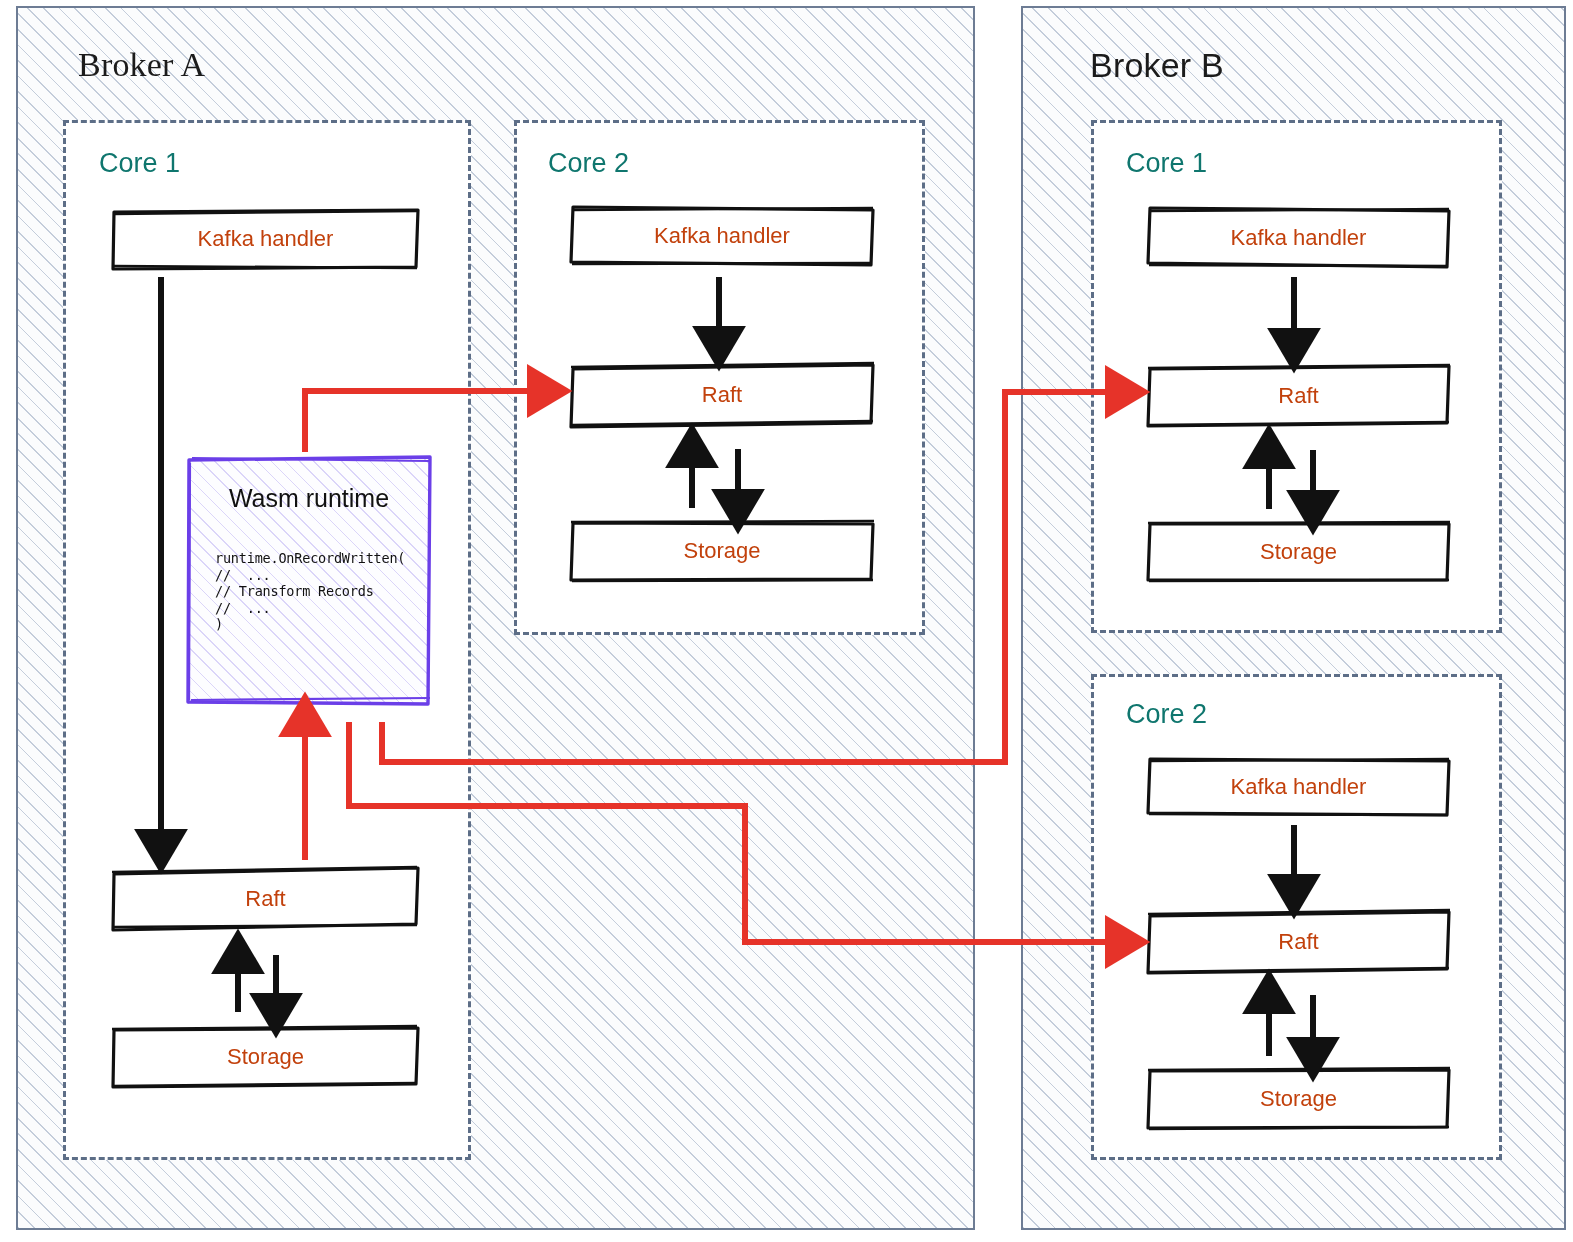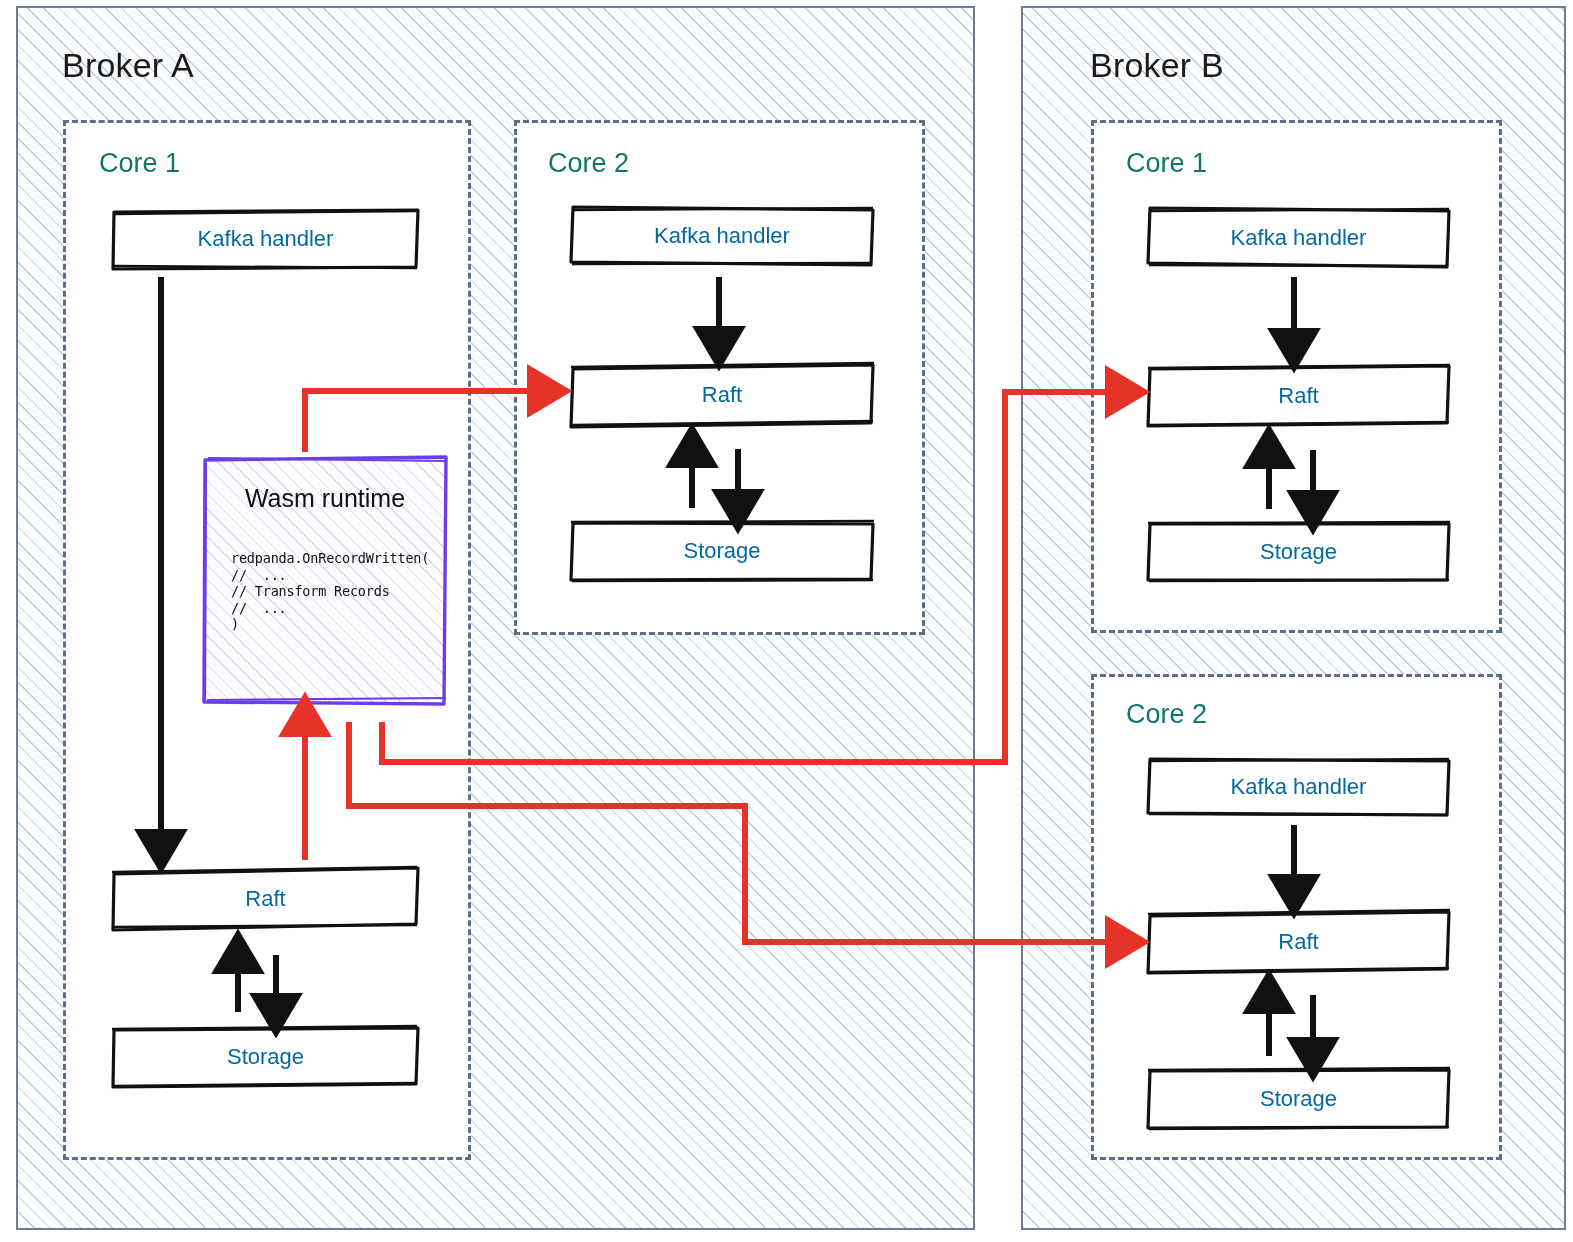--- a/index.html
+++ b/index.html
@@ -41,21 +41,21 @@
   }
 
   
   .hbox{
     position:absolute;
     background:#ffffff;
     display:flex;align-items:center;justify-content:center;
     box-sizing:border-box;
   }
   .hbox svg{position:absolute;inset:-6px;width:calc(100% + 12px);height:calc(100% + 12px);overflow:visible;}
-  .hbox span{position:relative;font-size:22px;color:#0369a1;z-index:2;white-space:nowrap;}
+  .hbox span{position:relative;font-size:22px;color:#c2410c;z-index:2;white-space:nowrap;}
 
   
   .wasm{
     position:absolute;
     box-sizing:border-box;
     background-color:#fdfdff;
     background-image:repeating-linear-gradient(45deg,
         rgba(140,120,235,0.30) 0px,
         rgba(140,120,235,0.30) 1.1px,
         rgba(255,255,255,0) 1.1px,
@@ -75,43 +75,43 @@
 
   
   #arrows{position:absolute;left:0;top:0;width:1573px;height:1242px;overflow:visible;pointer-events:none;}
 </style>
 </head>
 <body>
 
 <div id="stage">
 
   <div class="broker" style="left:16px;top:6px;width:959px;height:1224px;"></div>
-  <div class="broker-title" style="left:62px;top:46px;">Broker A</div>
+  <div class="broker-title" style="left:78px;top:46px;font-family:Liberation Serif, serif;">Broker A</div>
 
   <div class="core" style="left:63px;top:120px;width:408px;height:1040px;"></div>
   <div class="core-title" style="left:99px;top:148px;">Core 1</div>
 
   <div class="hbox" style="left:113px;top:209px;width:305px;height:60px;">
     <svg viewBox="0 0 317 72" preserveAspectRatio="none">
       <path d="M7,9 L311,7 L309,64 L6,66 Z" fill="#fff" stroke="#111" stroke-width="3.2" stroke-linejoin="round"></path>
       <path d="M6,11 L310,8" fill="none" stroke="#111" stroke-width="2.4"></path>
       <path d="M7,63 L310,65" fill="none" stroke="#111" stroke-width="2.6"></path>
     </svg>
     <span>Kafka handler</span>
   </div>
 
-  <div class="wasm" style="left:204px;top:458px;width:242px;height:246px;">
+  <div class="wasm" style="left:188px;top:458px;width:242px;height:246px;">
     <svg class="frame" viewBox="0 0 258 262" preserveAspectRatio="none">
       <path d="M9,10 L250,7 L248,254 L8,252 Z" fill="none" stroke="#6b3fe8" stroke-width="3.4" stroke-linejoin="round"></path>
       <path d="M12,8 L249,11" fill="none" stroke="#6b3fe8" stroke-width="2.2"></path>
       <path d="M10,13 L9,250" fill="none" stroke="#6b3fe8" stroke-width="2.2"></path>
       <path d="M11,250 L250,248" fill="none" stroke="#6b3fe8" stroke-width="2.2"></path>
     </svg>
     <div class="wasm-title">Wasm runtime</div>
-    <div class="wasm-code">redpanda.OnRecordWritten(
+    <div class="wasm-code">runtime.OnRecordWritten(
 //  ...
 // Transform Records
 //  ...
 )</div>
   </div>
 
   <div class="hbox" style="left:113px;top:868px;width:305px;height:62px;">
     <svg viewBox="0 0 317 74" preserveAspectRatio="none">
       <path d="M7,12 L311,6 L309,62 L6,68 Z" fill="#fff" stroke="#111" stroke-width="3.2" stroke-linejoin="round"></path>
       <path d="M5,10 L310,5" fill="none" stroke="#111" stroke-width="2.4"></path>

